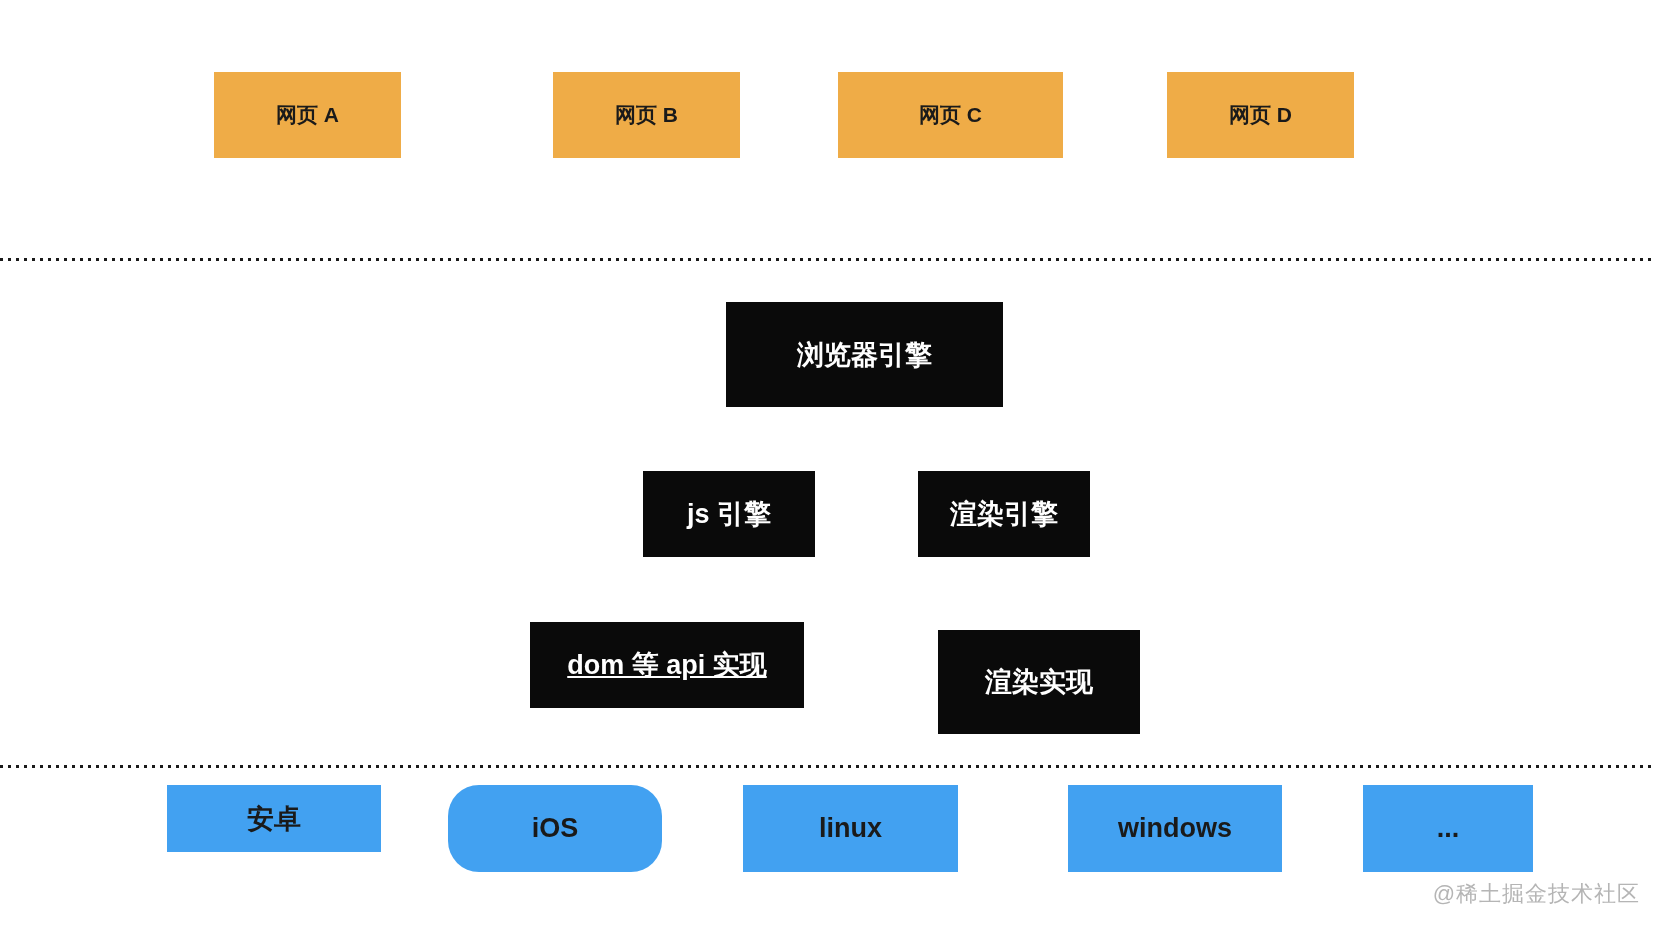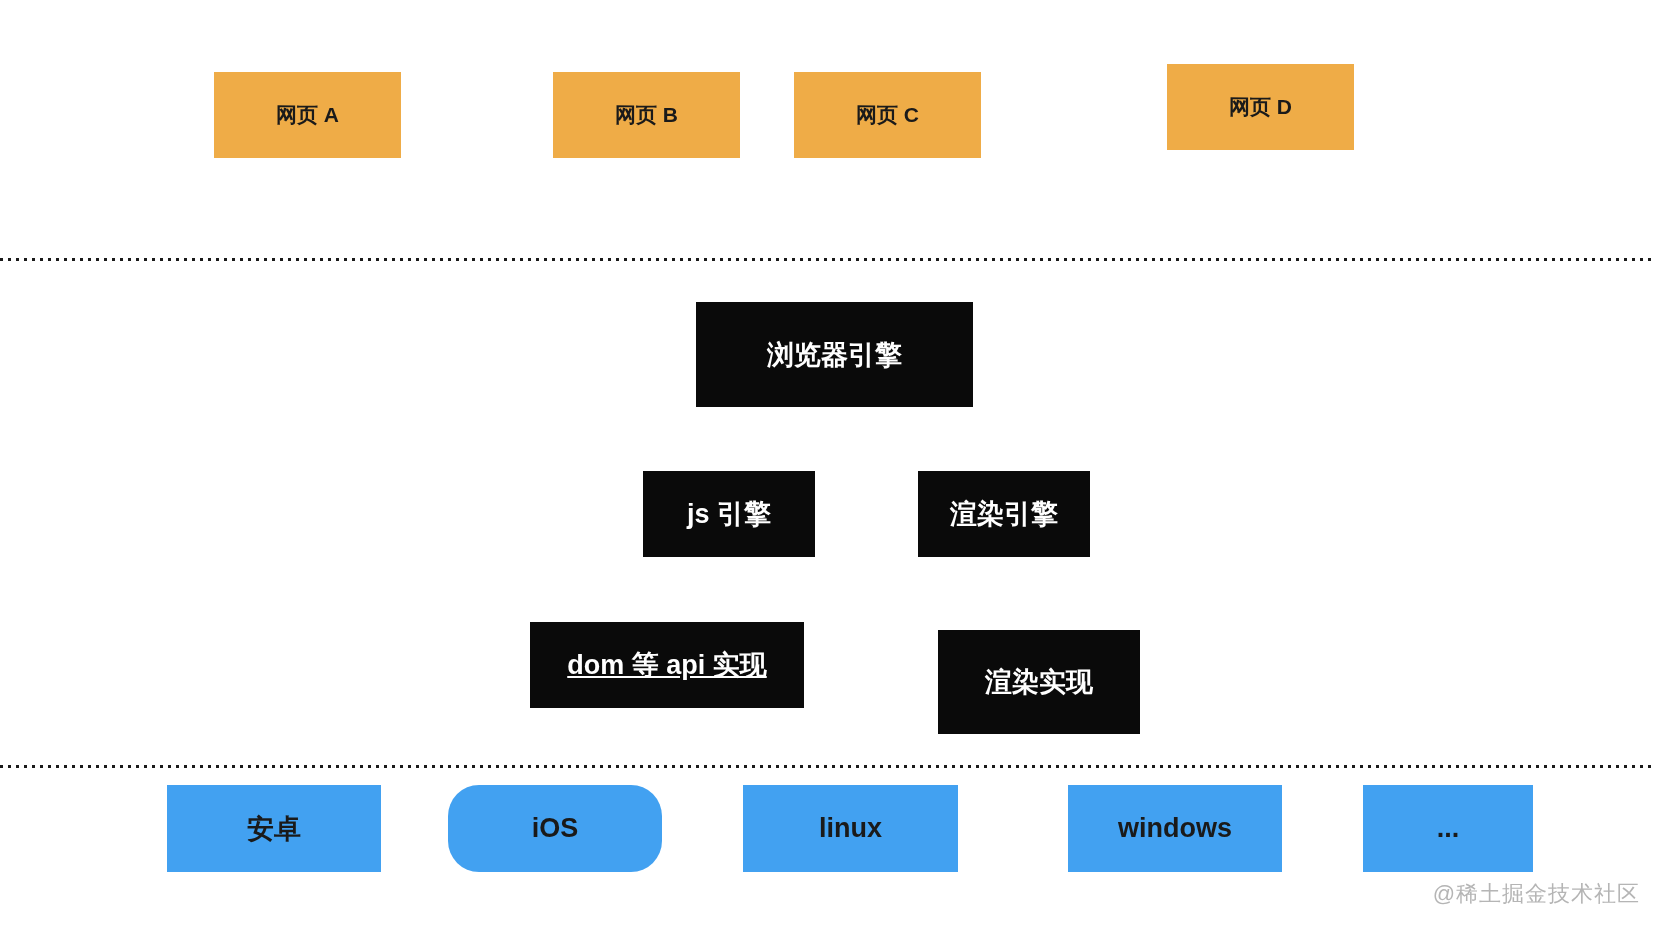--- a/index.html
+++ b/index.html
@@ -53,36 +53,36 @@
     color: var(--watermark_text, #b5b5b5);
   }
 </style>
 </head>
 <body>
 
 <div class="canvas">
 
   <div class="box webpage" style="left:214px; top:72px; width:187px; height:86px;">网页 A</div>
   <div class="box webpage" style="left:537px; top:72px; width:187px; height:86px;margin-left:16px;">网页 B</div>
-  <div class="box webpage" style="left:794px; top:72px; width:187px; height:86px;">网页 C</div>
-  <div class="box webpage" style="left:1167px; top:64px; width:187px; height:86px;">网页 D</div>
+  <div class="box webpage" style="left:838px; top:72px; width:225px; height:86px;">网页 C</div>
+  <div class="box webpage" style="left:1167px; top:72px; width:187px; height:86px;">网页 D</div>
 
   <div class="divider" style="top:258px;"></div>
 
-  <div class="box engine" style="left:696px; top:302px; width:277px; height:105px;">浏览器引擎</div>
+  <div class="box engine" style="left:726px; top:302px; width:277px; height:105px;">浏览器引擎</div>
 
   <div class="box engine" style="left:643px; top:471px; width:172px; height:86px;">js 引擎</div>
   <div class="box engine" style="left:918px; top:471px; width:172px; height:86px;">渲染引擎</div>
 
   <div class="box engine" style="left:530px; top:622px; width:274px; height:86px;text-decoration:underline;">dom 等 api 实现</div>
   <div class="box engine" style="left:938px; top:622px; width:202px; height:104px;margin-top:8px;">渲染实现</div>
 
   <div class="divider" style="top:765px;"></div>
 
-  <div class="box platform" style="left:167px; top:785px; width:214px; height:87px;">安卓</div>
+  <div class="box platform" style="left:167px; top:785px; width:214px; height:67px;">安卓</div>
   <div class="box platform" style="left:448px; top:785px; width:214px; height:87px;border-radius:31px;">iOS</div>
   <div class="box platform" style="left:743px; top:785px; width:215px; height:87px;">linux</div>
   <div class="box platform" style="left:1068px; top:785px; width:214px; height:87px;">windows</div>
   <div class="box platform" style="left:1363px; top:785px; width:170px; height:87px;">...</div>
 
   <div class="watermark">@稀土掘金技术社区</div>
 
 </div>
 
 </body></html>

